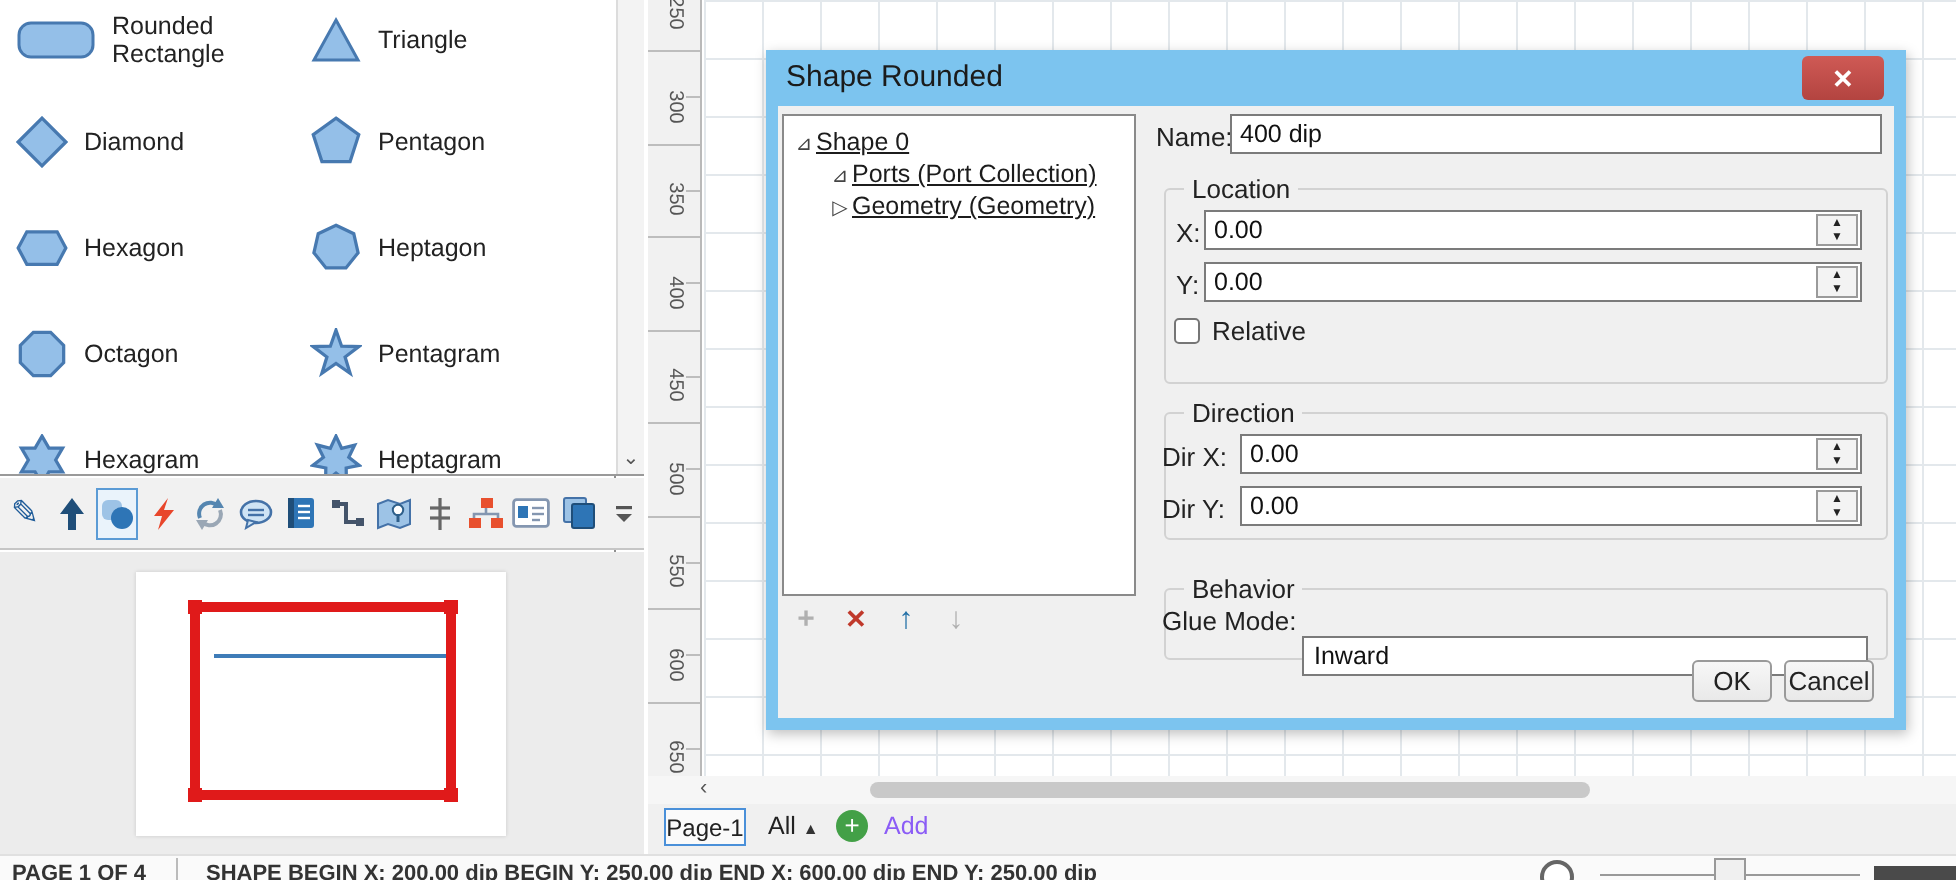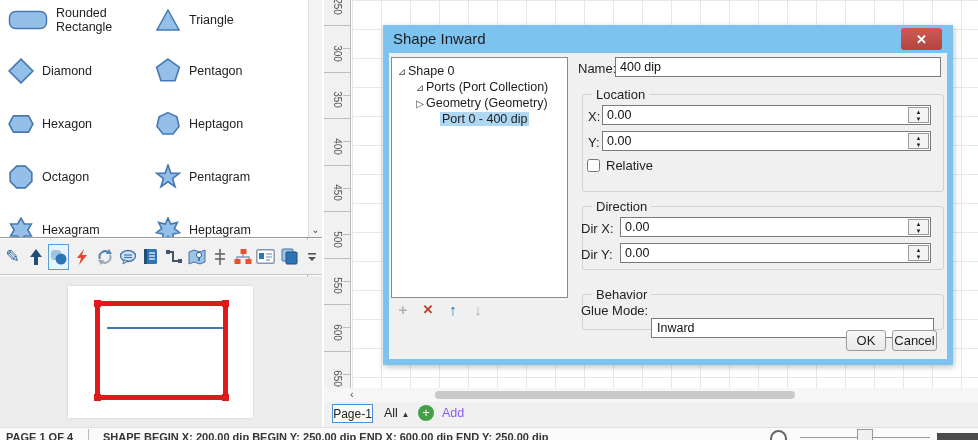--- a/index.html
+++ b/index.html
@@ -43,21 +43,21 @@
     background-size:29px 29px; }
 
   
   .dialog { position:absolute; left:383px; top:25px; width:570px; height:340px; background:#7cc4ef; box-shadow:1px 2px 6px rgba(0,0,0,0.25); }
   .dlg-title { position:relative; height:28px; }
   .dlg-title .t { position:absolute; left:10px; top:5px; font-size:15px; color:#1b1b1b; }
   .dlg-close { position:absolute; right:11px; top:3px; width:41px; height:22px; background:linear-gradient(#cf5a55,#b34440); border-radius:3px; color:#fff; font-size:13px; font-weight:bold; display:flex; align-items:center; justify-content:center; cursor:pointer; }
   .dlg-body { position:absolute; left:6px; top:28px; width:558px; height:306px; background:#f0f0f0; }
 
   .tree { position:absolute; left:2px; top:4px; width:177px; height:241px; background:#fff; border:1px solid #8a8a8a; font-size:12.5px; color:#1c1c1c; padding-top:5px; overflow:hidden; }
-  .tnode { height:16px; line-height:16px; white-space:nowrap; cursor:default; }
+  .tnode { height:16px; line-height:16px; white-space:nowrap; cursor:default;text-decoration:underline; }
   .tnode .tg { display:inline-block; width:12px; text-align:center; font-size:10px; color:#444; }
   .tnode.sel .lbl { background:#afd7f2; padding:0 2px; }
   .tree-btns { position:absolute; left:6px; top:247px; display:flex; gap:9px; align-items:center; }
   .tree-btns .b { width:16px; height:18px; display:flex; align-items:center; justify-content:center; font-weight:bold; font-size:15px; cursor:pointer; }
 
   .form-label { position:absolute; font-size:13px; color:#222; }
   .fieldset { position:absolute; left:193px; width:362px; border:1px solid #d2d2d2; border-radius:3px; }
   .legend { position:absolute; font-size:13px; color:#222; background:#f0f0f0; padding:0 4px; }
   .inp { position:absolute; background:#fff; border:1px solid #7b7b7b; height:20px; }
   .inp input { position:absolute; left:4px; top:1px; width:calc(100% - 32px); height:16px; border:none; outline:none; font-family:"Liberation Sans",sans-serif; font-size:12.5px; color:#111; background:transparent; }
@@ -338,30 +338,29 @@
       </div>
     <div class="r-label" style="top:366px">
         <span>650</span>
       </div>
   </div>
 
   <div class="canvas"></div>
 
   <div class="dialog">
     <div class="dlg-title">
-      <span class="t">Shape Inward</span>
+      <span class="t">Shape Rounded</span>
       <div class="dlg-close">✕</div>
     </div>
     <div class="dlg-body">
 
       <div class="tree">
         <div class="tnode" style="padding-left:4px"><span class="tg">⊿</span><span class="lbl">Shape 0</span></div>
         <div class="tnode" style="padding-left:22px"><span class="tg">⊿</span><span class="lbl">Ports (Port Collection)</span></div>
         <div class="tnode" style="padding-left:22px"><span class="tg">▷</span><span class="lbl">Geometry (Geometry)</span></div>
-        <div class="tnode sel" style="padding-left:48px"><span class="lbl">Port 0 - 400 dip</span></div>
       </div>
       <div class="tree-btns">
         <div class="b" style="color:#b0b0b0">+</div>
         <div class="b" style="color:#c0392b;font-size:13px">✕</div>
         <div class="b" style="color:#2471a7">↑</div>
         <div class="b" style="color:#b0b0b0">↓</div>
       </div>
 
       <div class="form-label" style="left:189px;top:8px">Name:</div>
       <div class="inp" style="left:226px;top:4px;width:326px">

